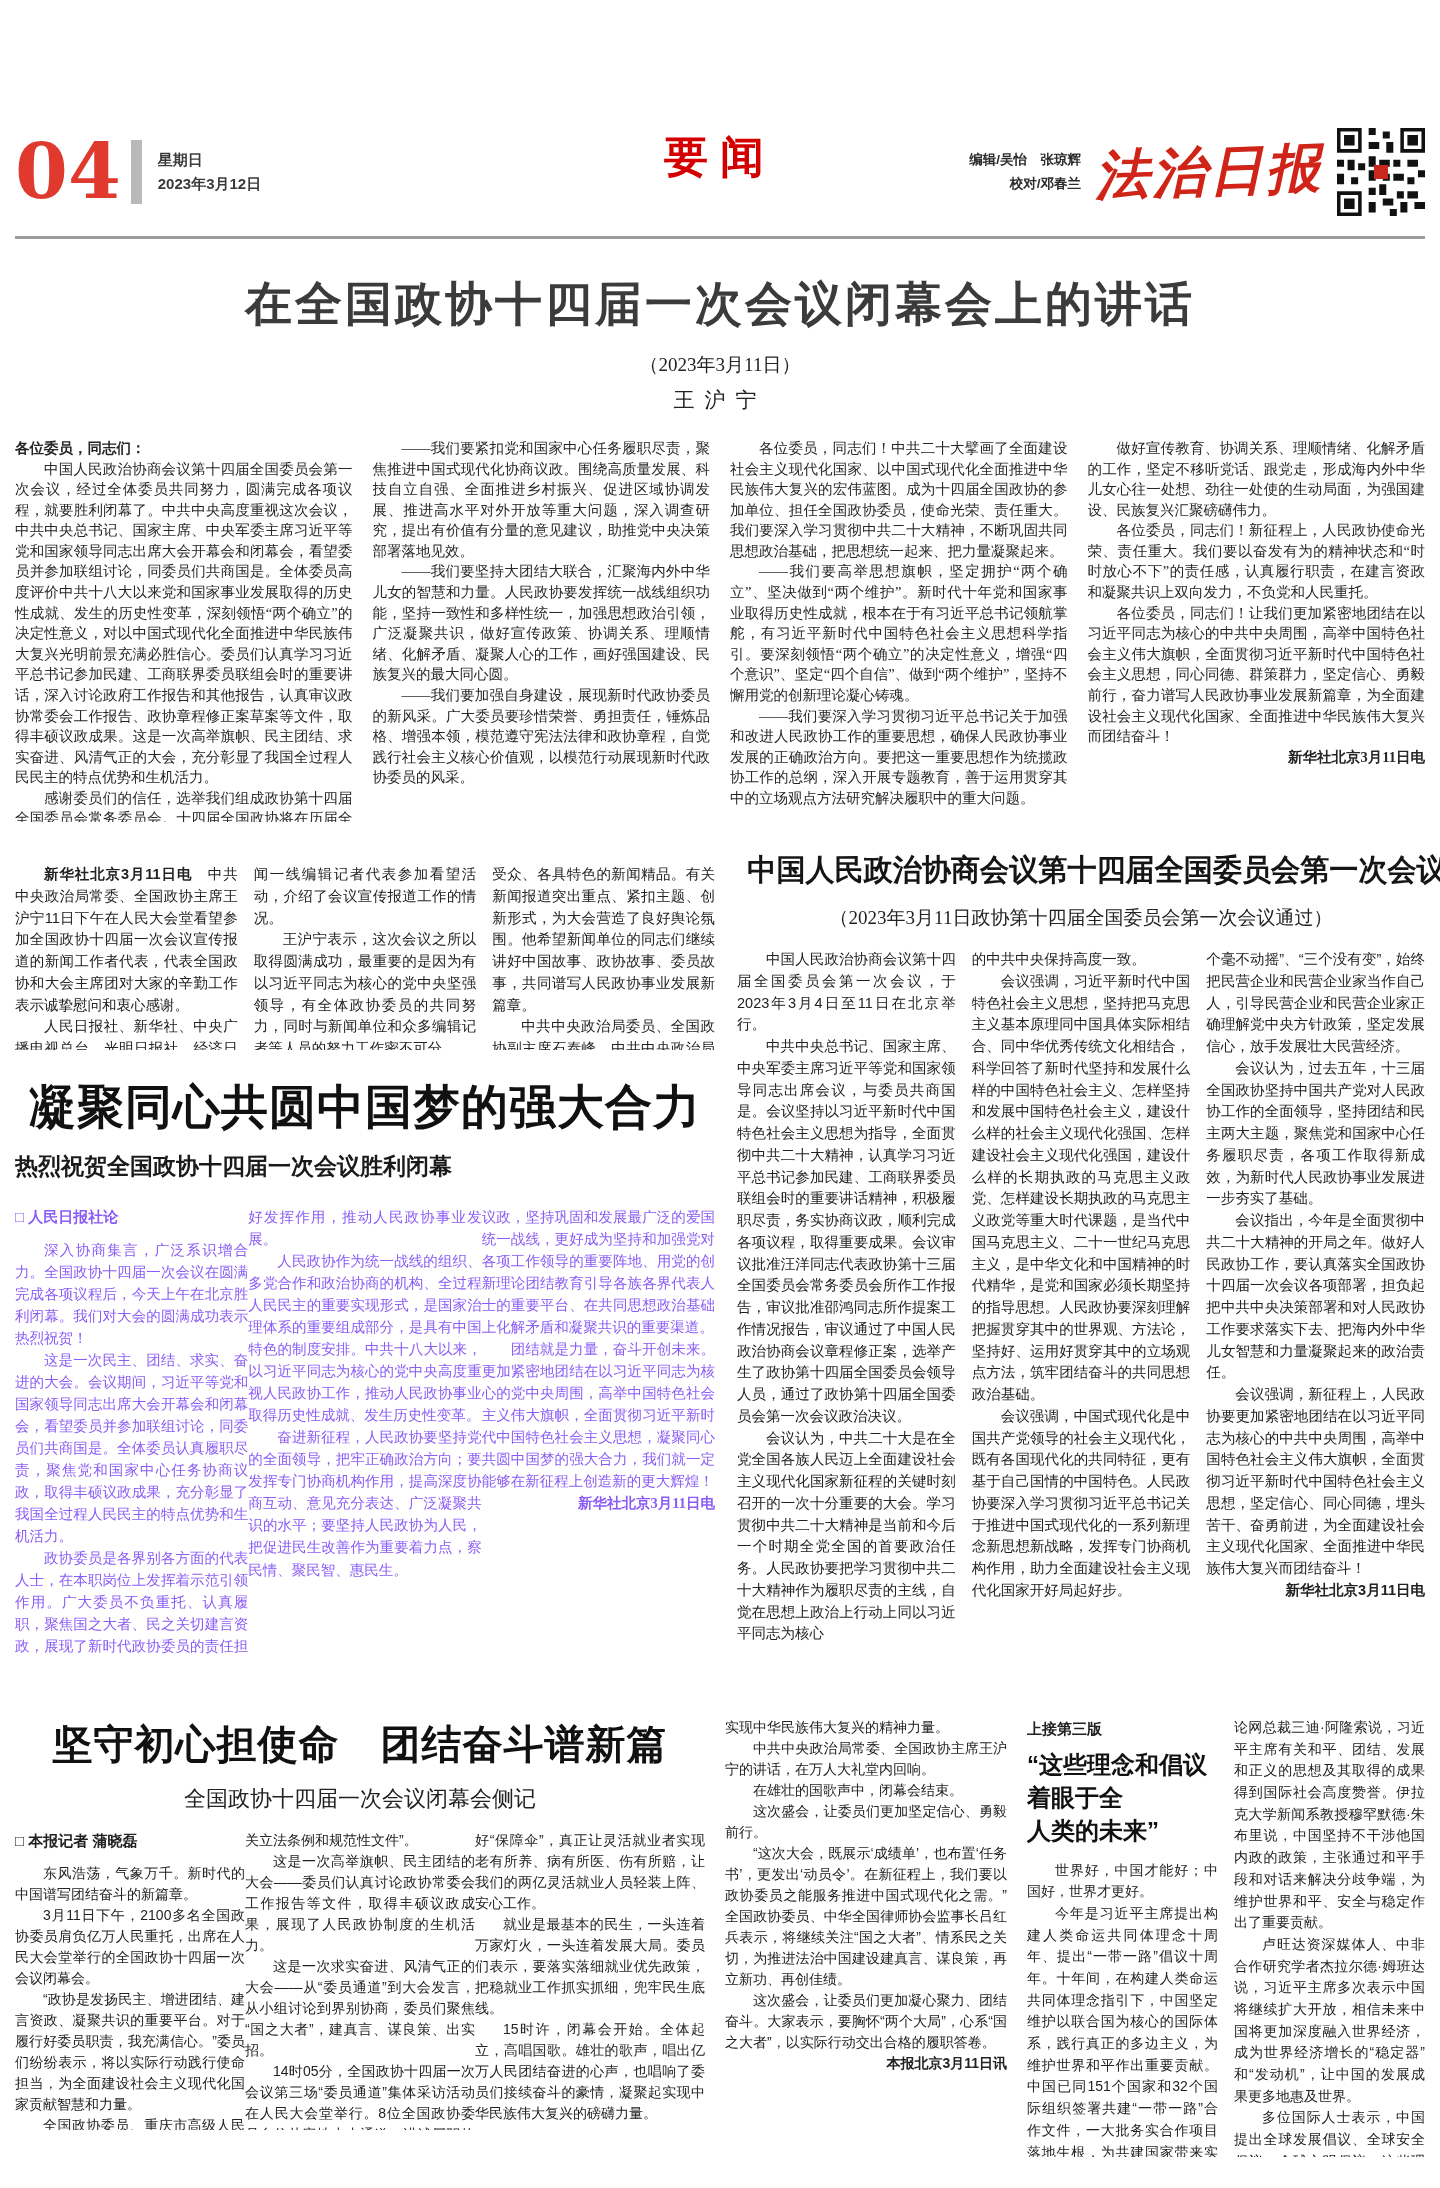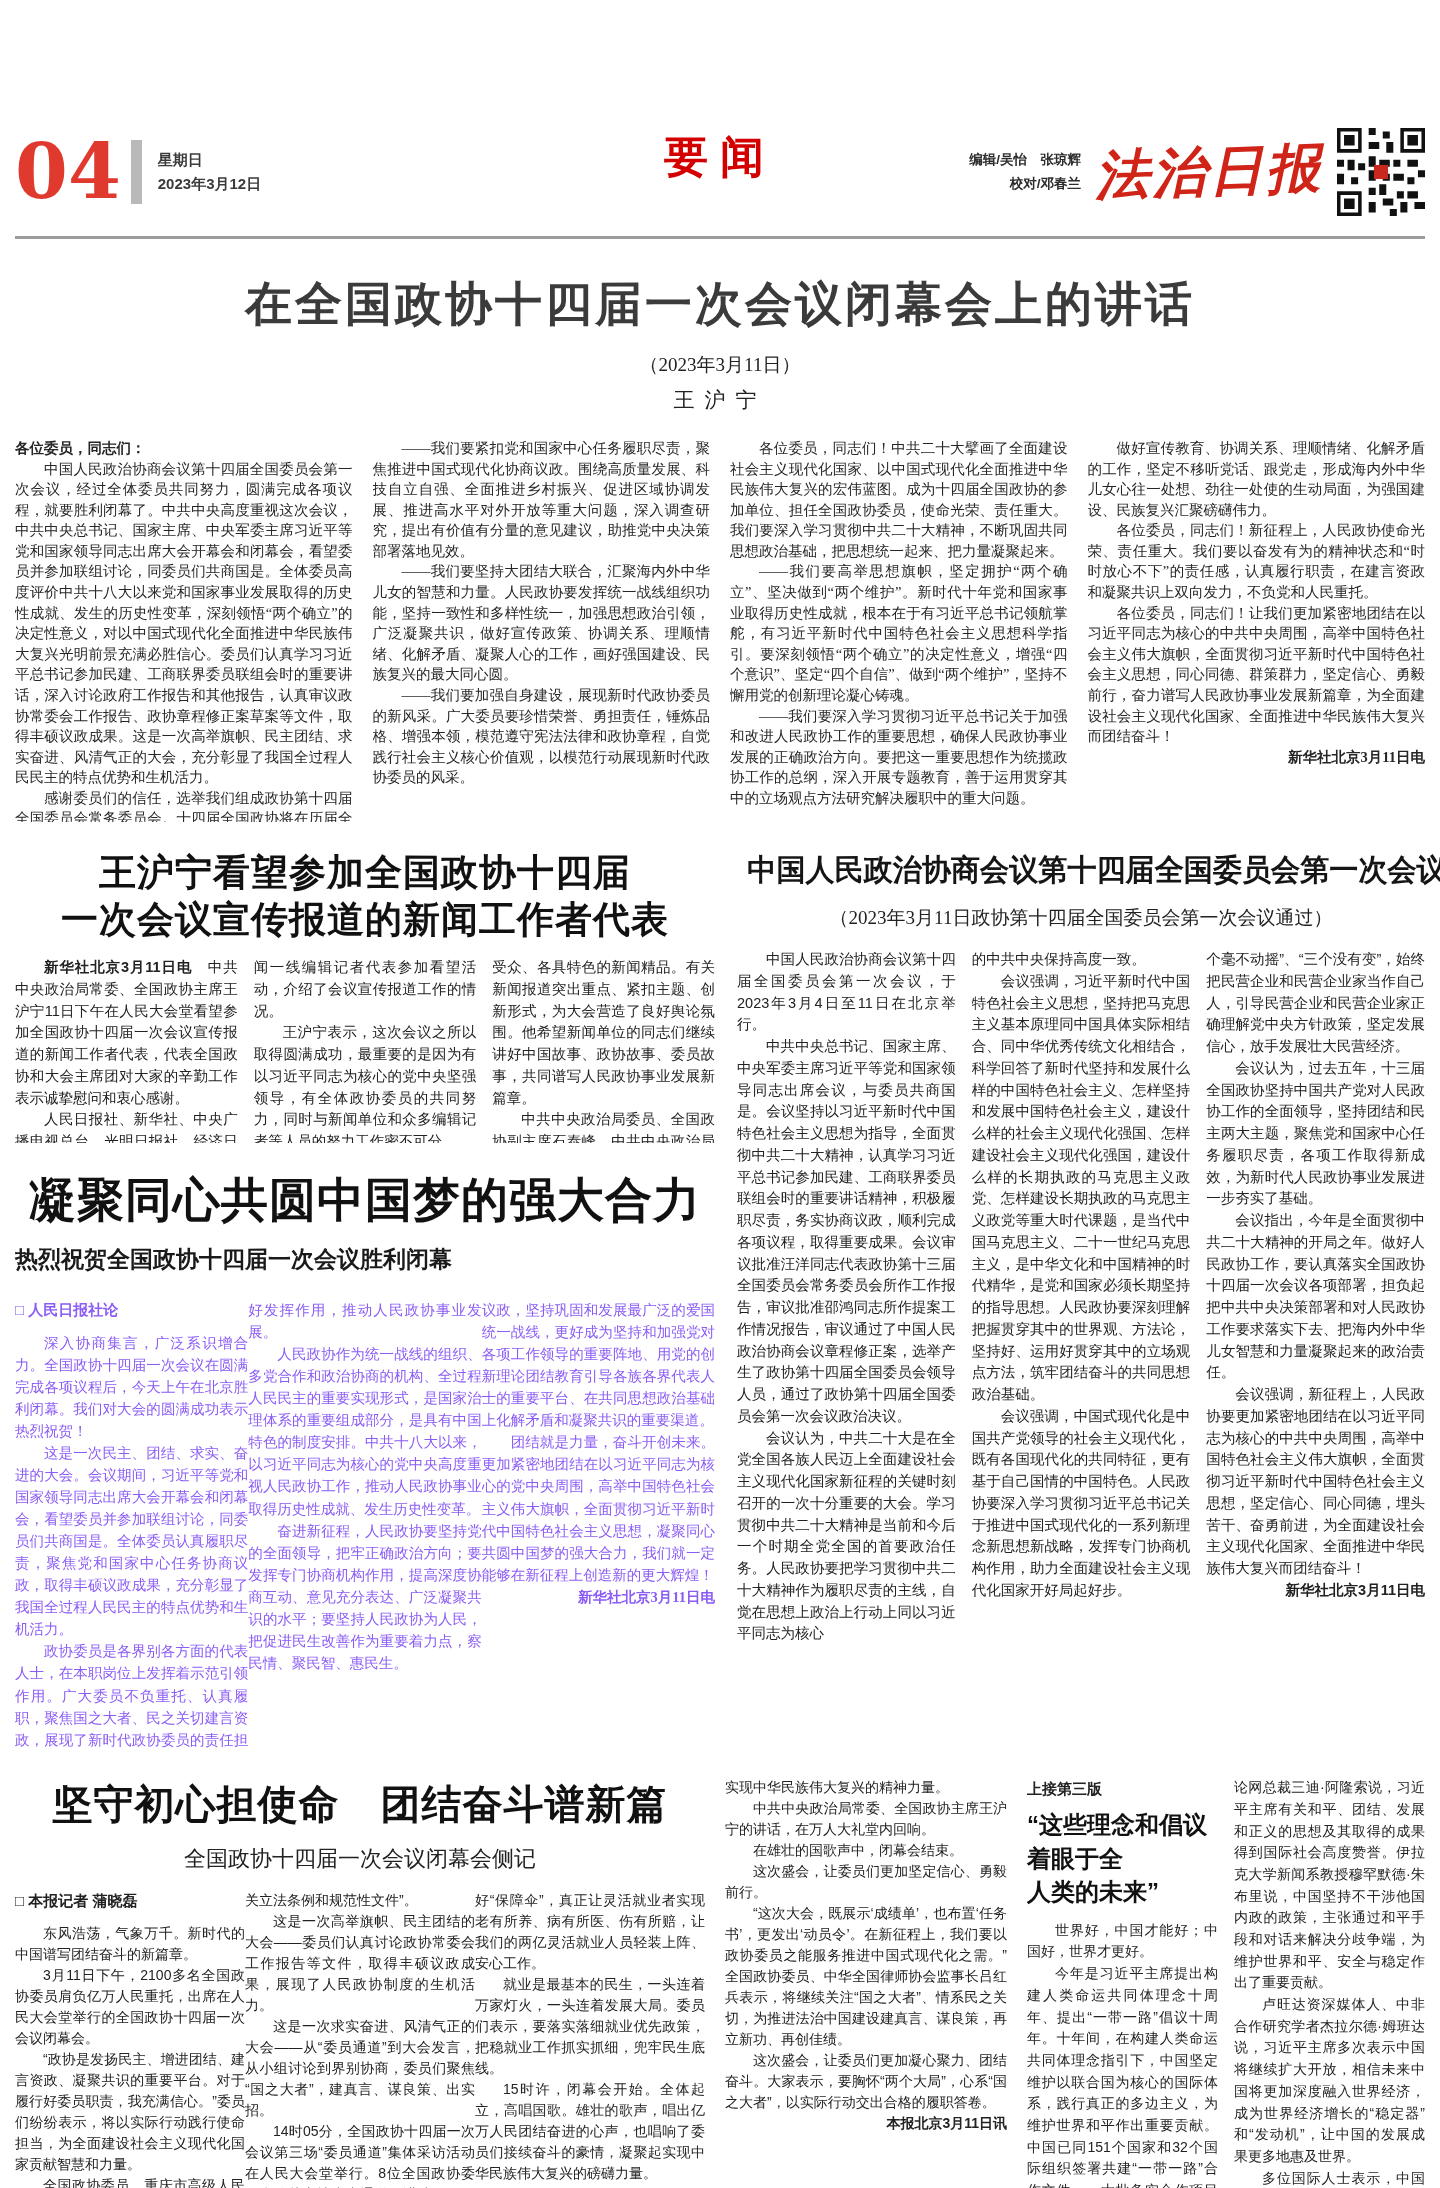--- a/index.html
+++ b/index.html
@@ -132,24 +132,20 @@
           <p>各位委员，同志们！让我们更加紧密地团结在以习近平同志为核心的中共中央周围，高举中国特色社会主义伟大旗帜，全面贯彻习近平新时代中国特色社会主义思想，同心同德、群策群力，坚定信心、勇毅前行，奋力谱写人民政协事业发展新篇章，为全面建设社会主义现代化国家、全面推进中华民族伟大复兴而团结奋斗！</p>
           <p class="b ar">新华社北京3月11日电</p>
         </div>
     </div>
   </div>
 
   <div class="mid">
     <div class="mid-left">
 
       <div>
-        <div class="vs-title">
-            <div>王沪宁看望参加全国政协十四届</div>
-            <div>一次会议宣传报道的新闻工作者代表</div>
-          </div>
         <div class="cols vs-body">
           <div class="col">
               <p><b>新华社北京3月11日电　</b>中共中央政治局常委、全国政协主席王沪宁11日下午在人民大会堂看望参加全国政协十四届一次会议宣传报道的新闻工作者代表，代表全国政协和大会主席团对大家的辛勤工作表示诚挚慰问和衷心感谢。</p>
               <p>人民日报社、新华社、中央广播电视总台、光明日报社、经济日报社、中国日报社、人民政协报社、中国新闻社等中央主要新闻单位负责同志，以及部分参加大会报道的新</p>
             </div>
           <div class="col">
               <p class="ni">闻一线编辑记者代表参加看望活动，介绍了会议宣传报道工作的情况。</p>
               <p>王沪宁表示，这次会议之所以取得圆满成功，最重要的是因为有以习近平同志为核心的党中央坚强领导，有全体政协委员的共同努力，同时与新闻单位和众多编辑记者等人员的努力工作密不可分。</p>
             </div>
           <div class="col">

